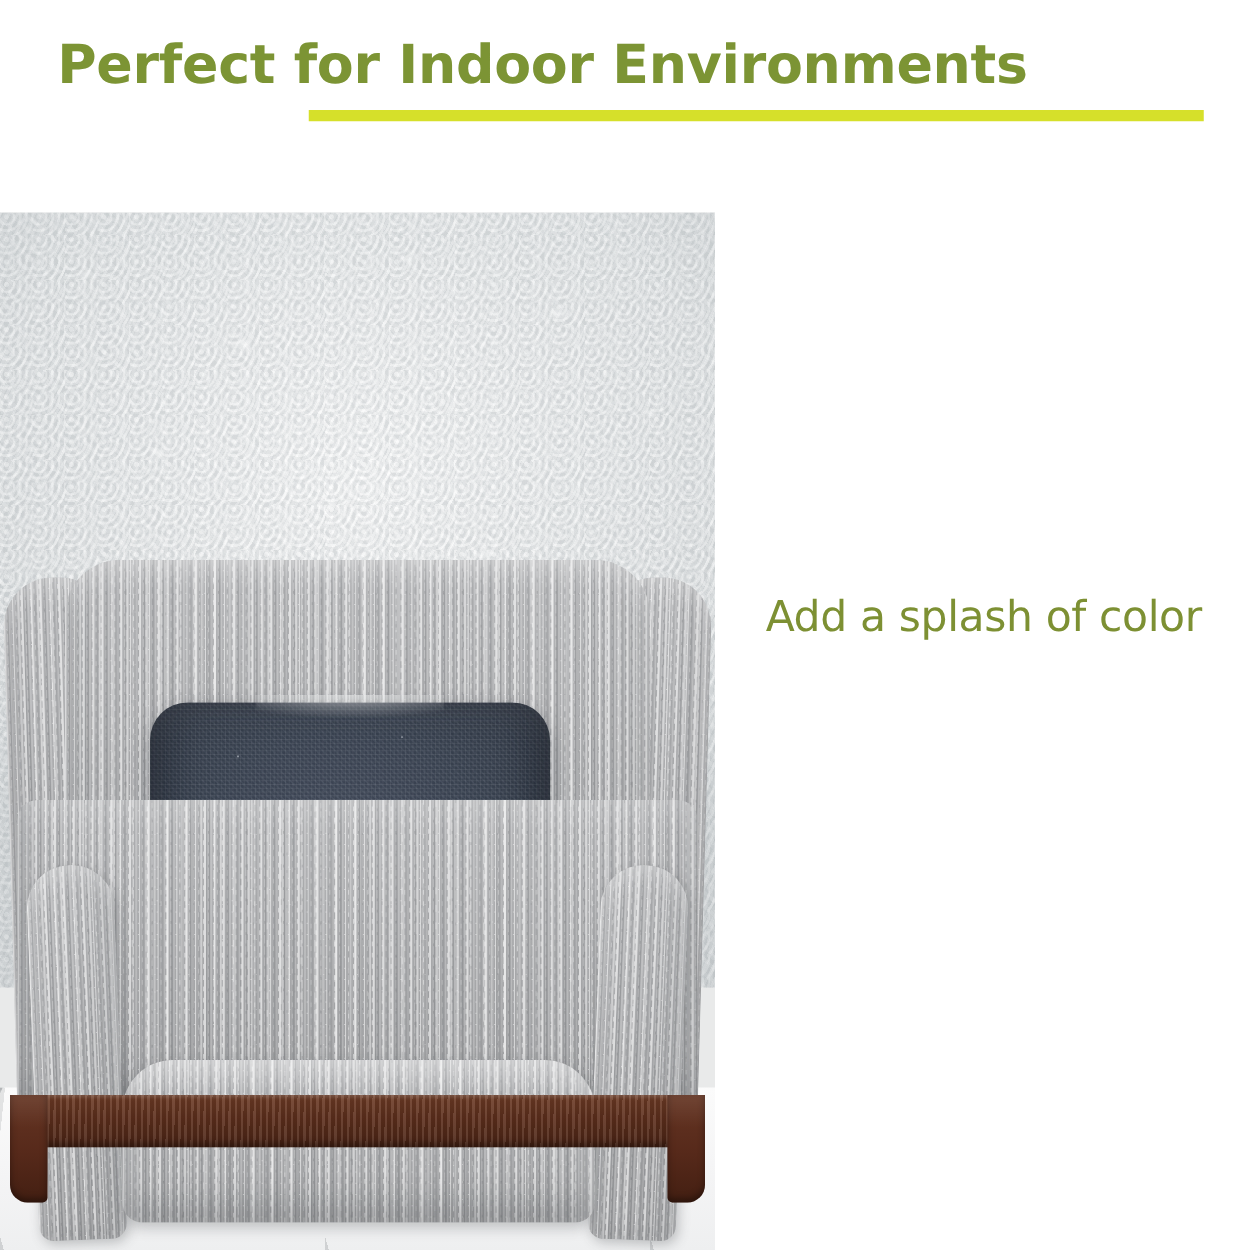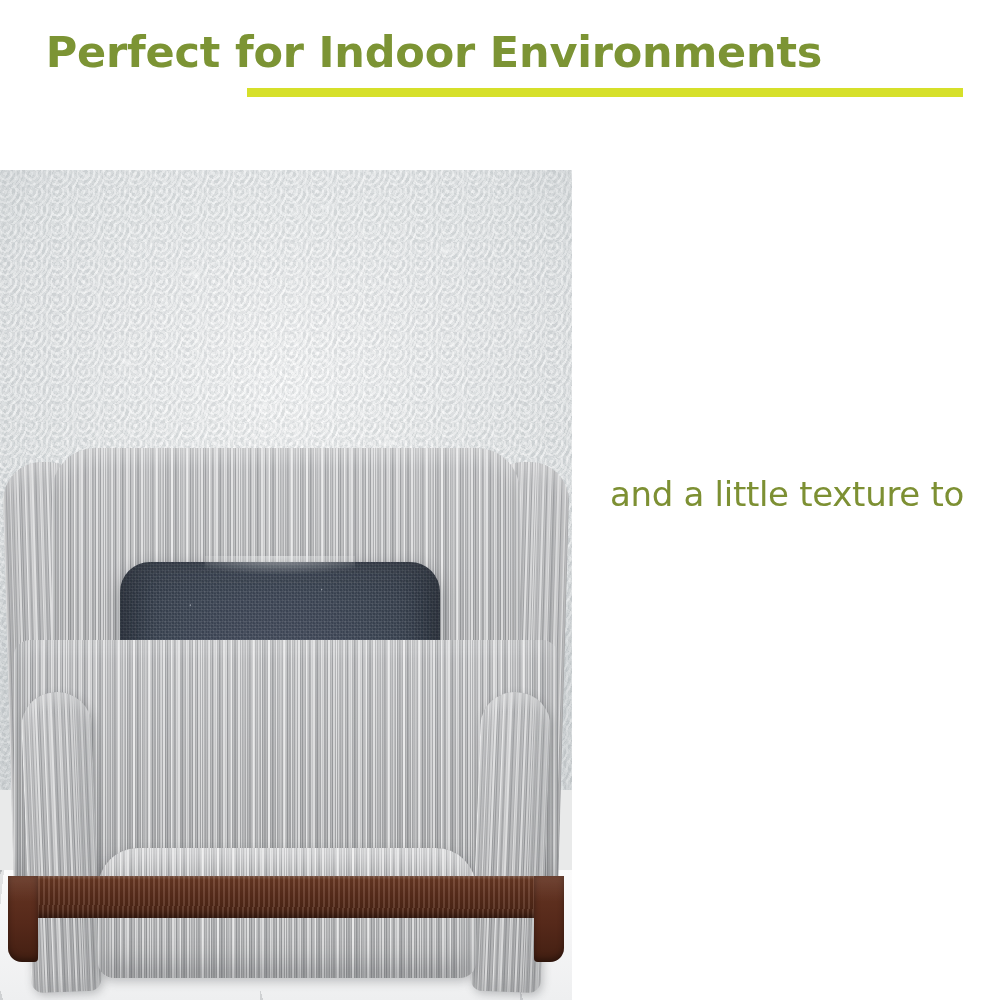--- a/index.html
+++ b/index.html
@@ -310,16 +310,16 @@
       <div class="seat chenille"></div>
 
       <div class="wood-rail"></div>
       <div class="wood-leg left"></div>
       <div class="wood-leg right"></div>
 
     </div>
   </div>
 
   <div class="tagline">
-    <span class="tagline-line">and a little texture to</span>
+    <span class="tagline-line">Add a splash of color</span>
   </div>
 
 </div>
 
 </body></html>

